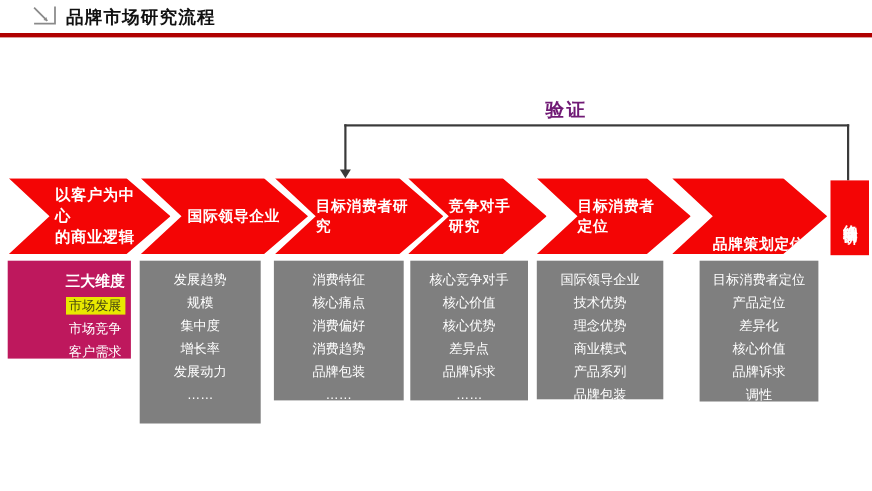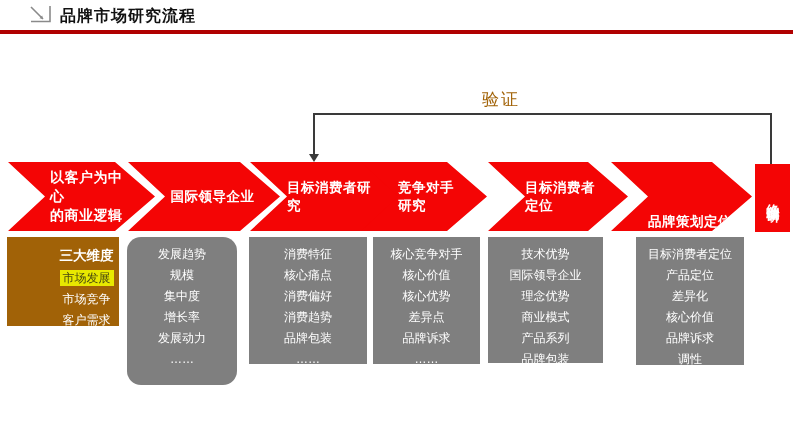--- a/index.html
+++ b/index.html
@@ -5,39 +5,39 @@
   html,body{margin:0;padding:0;background:#ffffff;}
   body{font-family:"Liberation Sans","DejaVu Sans",sans-serif;}
   #slide{position:relative;width:793px;height:446px;background:#ffffff;overflow:hidden;}
 
   
   .hdr-icon{position:absolute;left:28px;top:3px;width:26px;height:26px;}
   .hdr-title{position:absolute;left:60px;top:6px;font-size:16px;font-weight:bold;color:#111111;letter-spacing:1px;}
   .hdr-rule{position:absolute;left:0;top:30px;width:793px;height:4px;background:#b00000;}
 
   
-  .val-label{position:absolute;left:451px;top:88px;width:100px;text-align:center;font-size:17px;font-weight:normal;color:#a16207;letter-spacing:2px;}
+  .val-label{position:absolute;left:465px;top:88px;width:100px;text-align:center;font-size:17px;font-weight:bold;color:#701a75;letter-spacing:2px;}
   .val-hline{position:absolute;left:313px;top:113px;width:459px;height:2px;background:#3a3a3a;}
   .val-vline-left{position:absolute;left:313px;top:113px;width:2px;height:42px;background:#3a3a3a;}
   .val-arrowhead{position:absolute;left:309px;top:154px;width:0;height:0;border-left:5px solid transparent;border-right:5px solid transparent;border-top:8px solid #3a3a3a;}
   .val-vline-right{position:absolute;left:770px;top:113px;width:2px;height:51px;background:#3a3a3a;}
 
   
   .chev{position:absolute;top:162px;height:69px;background:#f40505;color:#ffffff;font-weight:bold;
         clip-path:polygon(0 0, calc(100% - 40px) 0, 100% 50%, calc(100% - 40px) 100%, 0 100%, 37px 50%);
         display:flex;align-items:center;justify-content:center;box-sizing:border-box;
         padding-left:37px;padding-right:20px;font-size:13.5px;letter-spacing:0.5px;}
   .chev.first{justify-content:center;padding-left:42px;font-size:14px;}
   .chev .two-line div{line-height:1.35;text-align:left;}
 
   
   .panel{position:absolute;top:237px;background:#7f7f7f;color:#ffffff;font-size:12px;
          text-align:center;box-sizing:border-box;padding-top:7px;}
   .panel .row{line-height:21px;white-space:nowrap;}
-  .panel.dark{background:#a16207;padding-left:47px;}
+  .panel.dark{background:#be185d;padding-left:47px;}
   .panel .row.hdr{font-size:13.5px;font-weight:bold;line-height:24px;}
   .panel .hl{background:#e8e800;color:#4a4a10;padding:1px 3px;}
 
   
   .terminal{position:absolute;left:755px;top:164px;width:35px;height:68px;background:#f40505;
             color:#ffffff;font-weight:bold;font-size:13px;display:flex;align-items:center;justify-content:center;
             writing-mode:vertical-rl;text-orientation:upright;letter-spacing:2px;}
 </style>
 </head>
 <body>
@@ -63,40 +63,40 @@
       <div>以客户为中心</div>
       <div>的商业逻辑</div>
     </div>
   </div>
   <div class="chev" style="left:128px;width:152px;">
     <span>国际领导企业</span>
   </div>
   <div class="chev" style="left:250px;width:153px;">
     <span>目标消费者研究</span>
   </div>
-  <div class="chev" style="left:361px;width:126px;">
+  <div class="chev" style="left:371px;width:126px;">
     <span>竞争对手研究</span>
   </div>
   <div class="chev" style="left:488px;width:140px;">
     <span>目标消费者定位</span>
   </div>
   <div class="chev" style="left:611px;width:141px;align-items:flex-end;">
     <span>品牌策划定位</span>
   </div>
 
   <div class="terminal">终端调研</div>
 
   <div class="panel dark" style="left:7px;width:112px;height:89px;">
     <div class="row hdr">三大维度</div>
     <div class="row"><span class="hl">市场发展</span></div>
     <div class="row">市场竞争</div>
     <div class="row">客户需求</div>
   </div>
 
-  <div class="panel" style="left:127px;width:110px;height:148px;border-radius:14px;">
+  <div class="panel" style="left:127px;width:110px;height:148px;">
     <div class="row">发展趋势</div>
     <div class="row">规模</div>
     <div class="row">集中度</div>
     <div class="row">增长率</div>
     <div class="row">发展动力</div>
     <div class="row">……</div>
   </div>
 
   <div class="panel" style="left:249px;width:118px;height:127px;">
     <div class="row">消费特征</div>
@@ -110,22 +110,22 @@
   <div class="panel" style="left:373px;width:107px;height:127px;">
     <div class="row">核心竞争对手</div>
     <div class="row">核心价值</div>
     <div class="row">核心优势</div>
     <div class="row">差异点</div>
     <div class="row">品牌诉求</div>
     <div class="row">……</div>
   </div>
 
   <div class="panel" style="left:488px;width:115px;height:126px;">
+    <div class="row">国际领导企业</div>
     <div class="row">技术优势</div>
-    <div class="row">国际领导企业</div>
     <div class="row">理念优势</div>
     <div class="row">商业模式</div>
     <div class="row">产品系列</div>
     <div class="row">品牌包装</div>
   </div>
 
   <div class="panel" style="left:636px;width:108px;height:128px;">
     <div class="row">目标消费者定位</div>
     <div class="row">产品定位</div>
     <div class="row">差异化</div>

